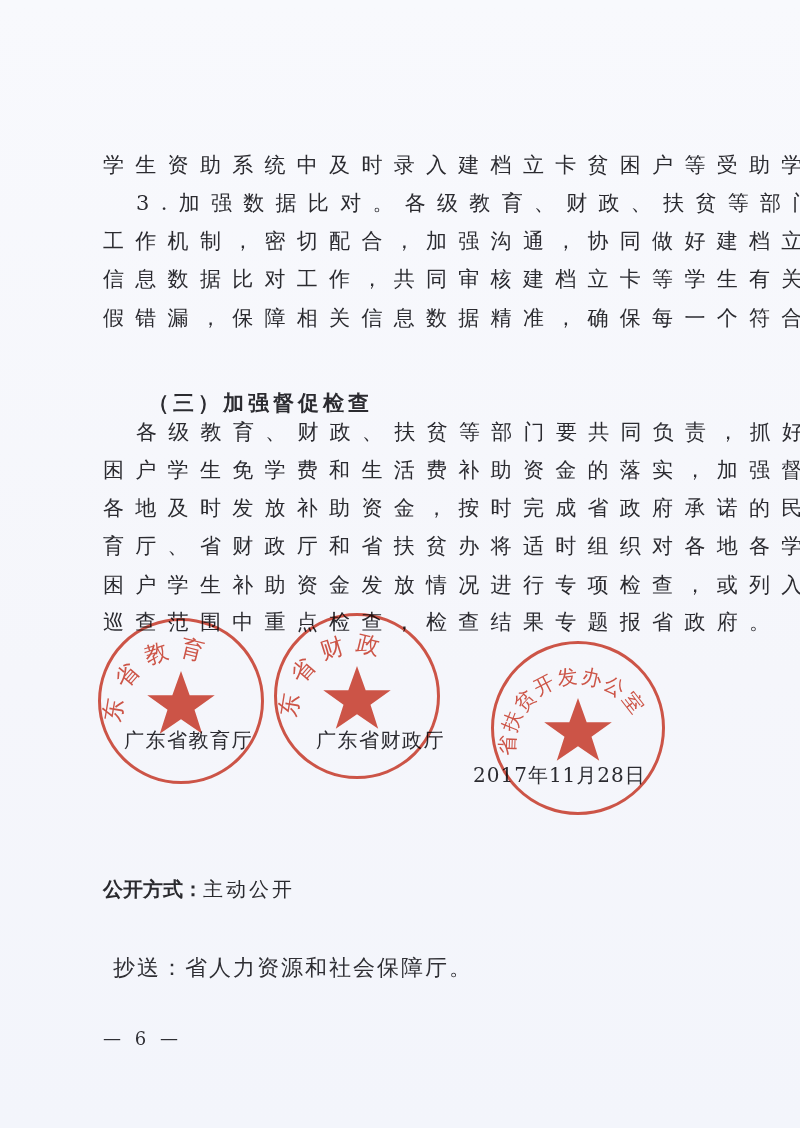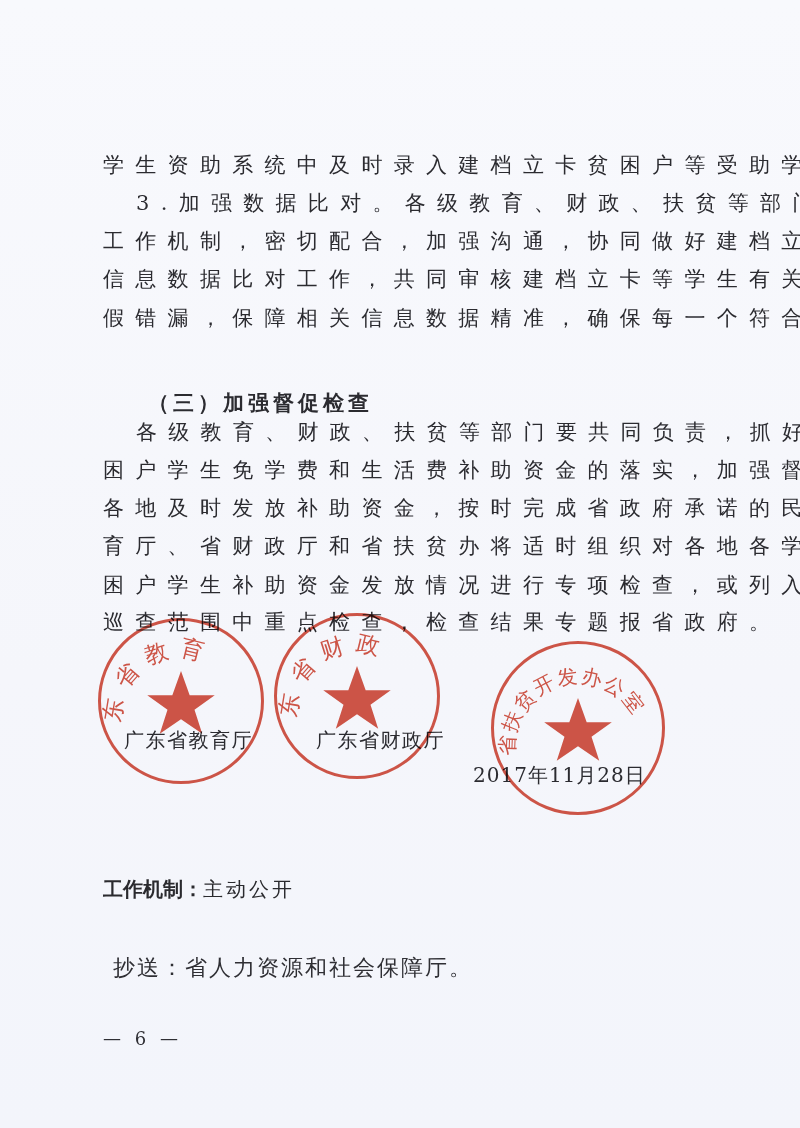--- a/index.html
+++ b/index.html
@@ -160,21 +160,21 @@
           <path id="arc3" d="M 22 118 A 66 66 0 1 1 152 118"></path>
         </defs>
       <text font-size="21" fill="#d0402e" font-family="DejaVu Sans, sans-serif" letter-spacing="2">
         <textPath href="#arc3" startOffset="1%">省扶贫开发办公室</textPath>
       </text>
       <polygon fill="#d0402e" points="87,56 96,81 122,81 101,96 109,121 87,106 65,121 73,96 52,81 78,81"></polygon>
     </svg>
   </div>
 
   <div class="pub">
-    <span class="label">工作机制：</span><span class="value">主动公开</span>
+    <span class="label">公开方式：</span><span class="value">主动公开</span>
   </div>
 
   <div class="cc">
     <span>抄送：</span><span>省人力资源和社会保障厅。</span>
   </div>
 
   <div class="pagenum">— 6 —</div>
 </div>
 
 </body></html>

